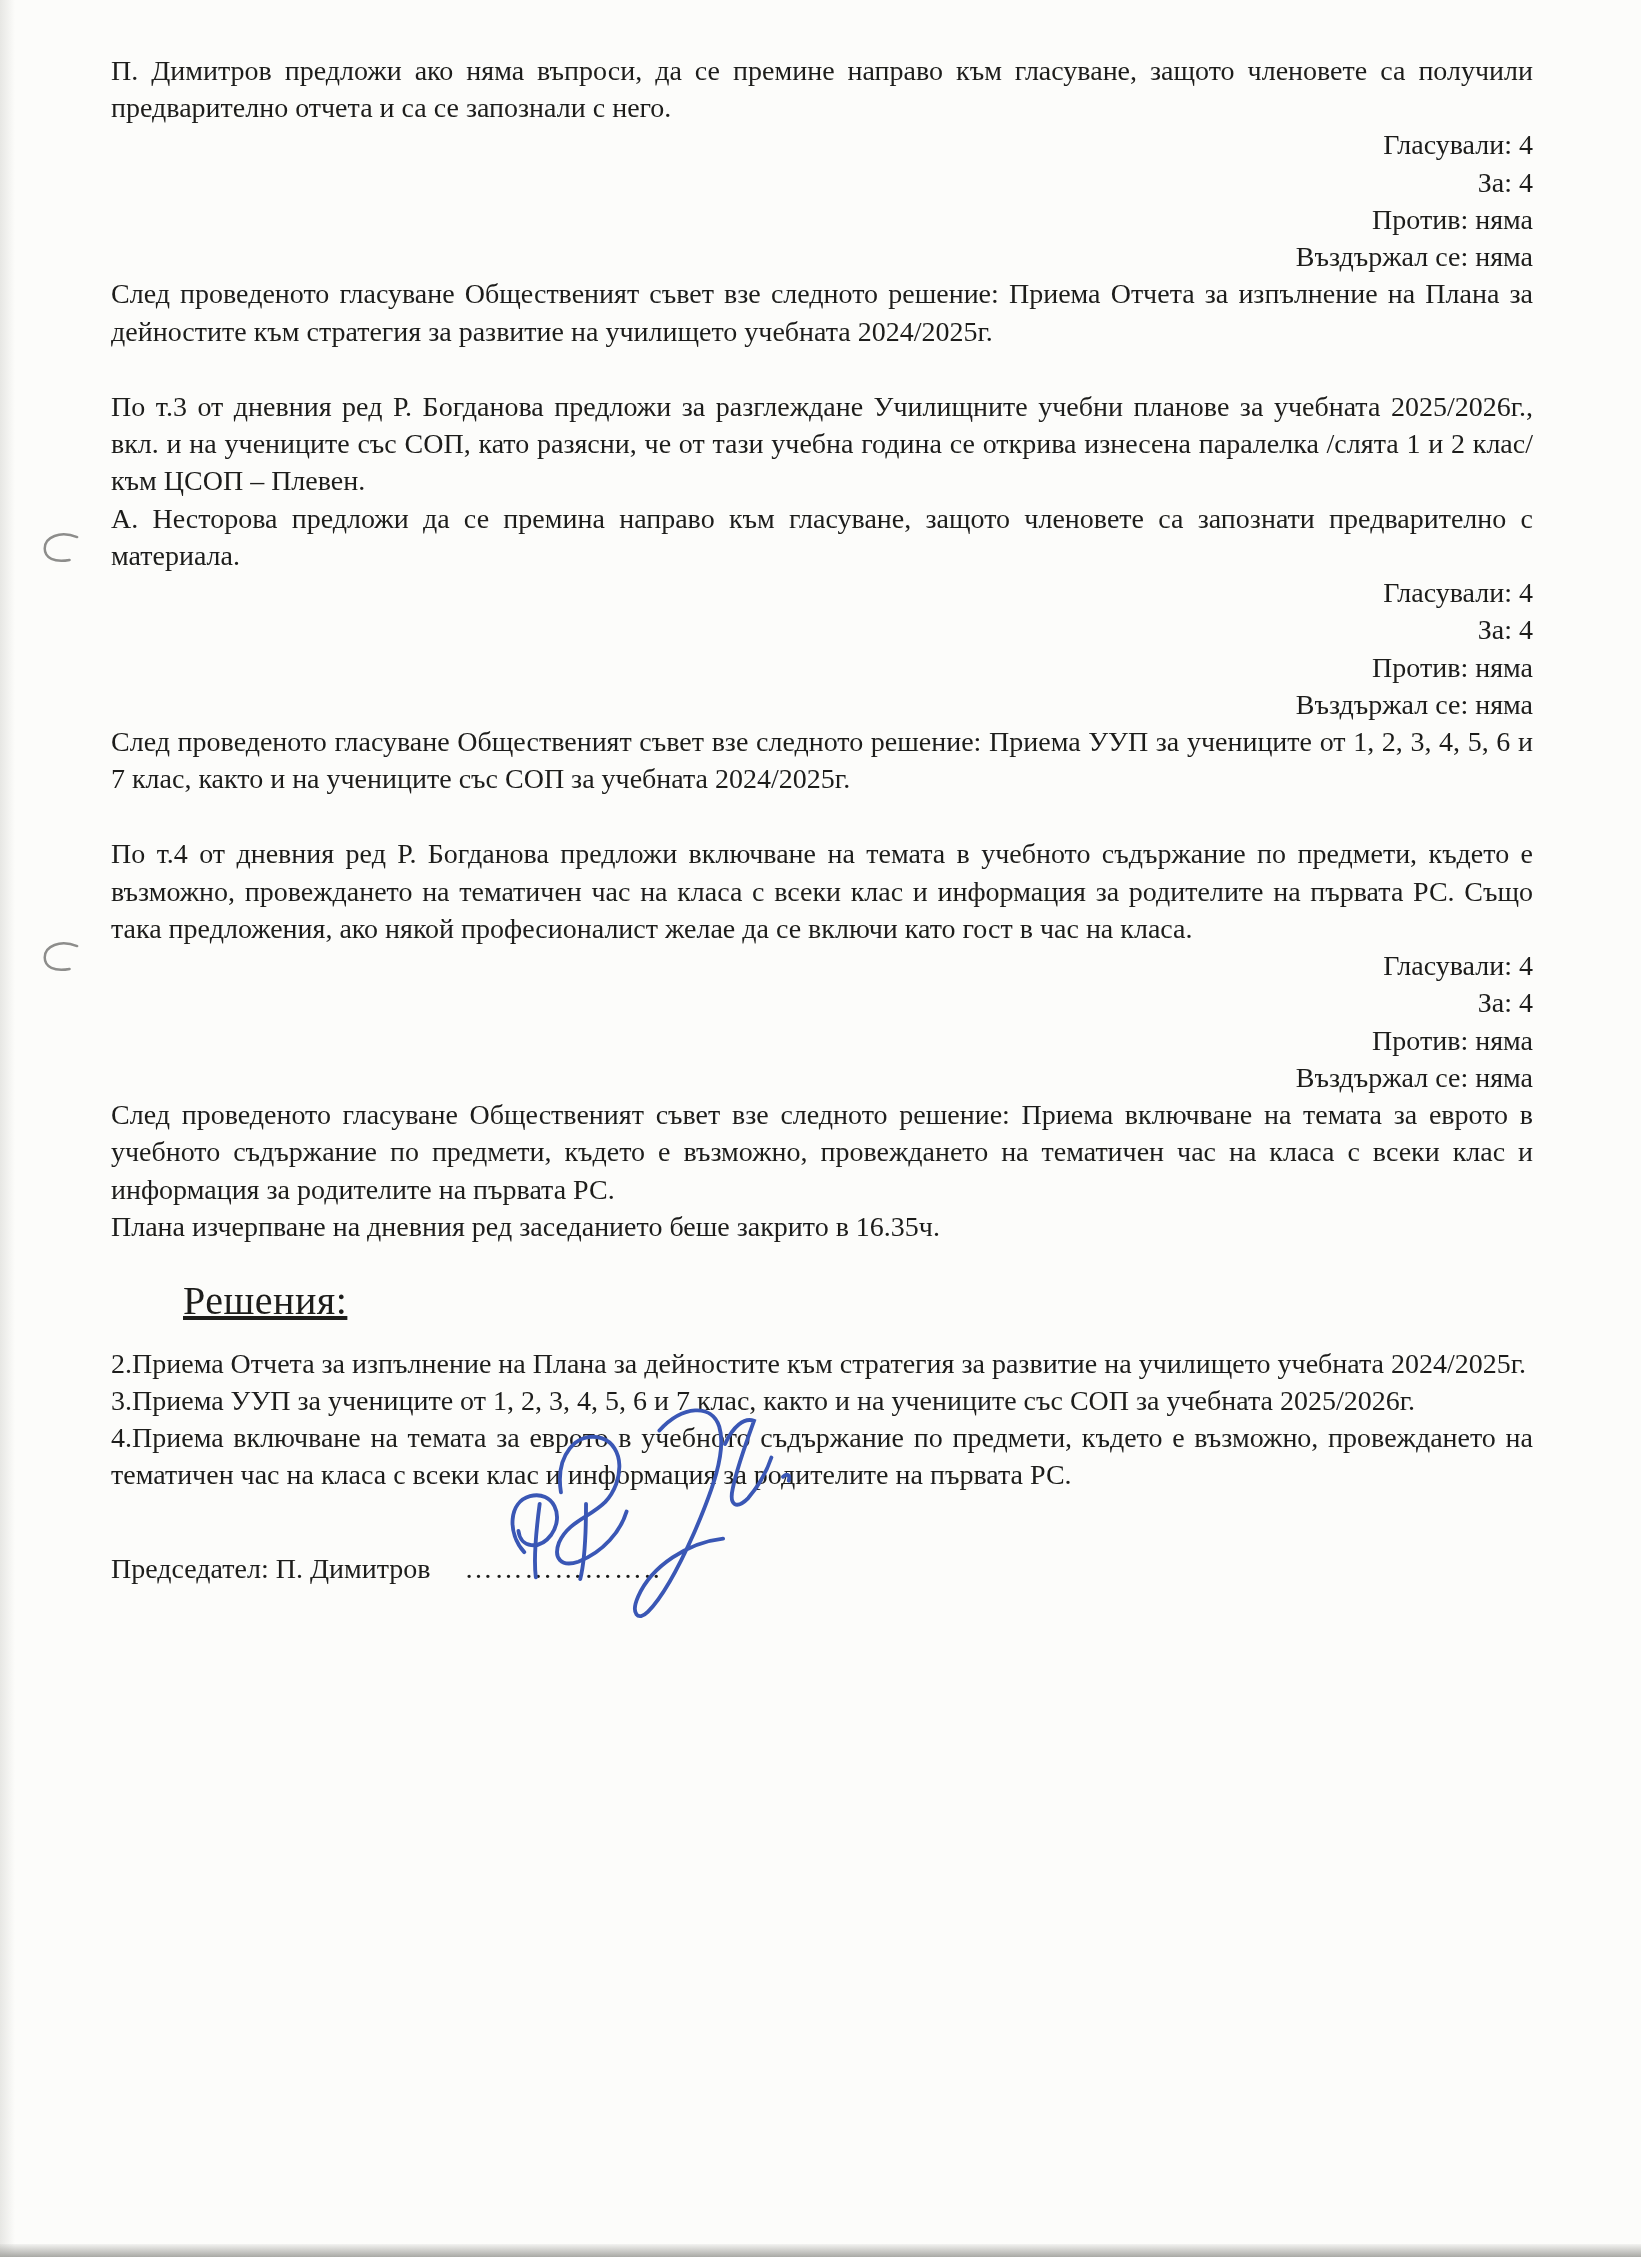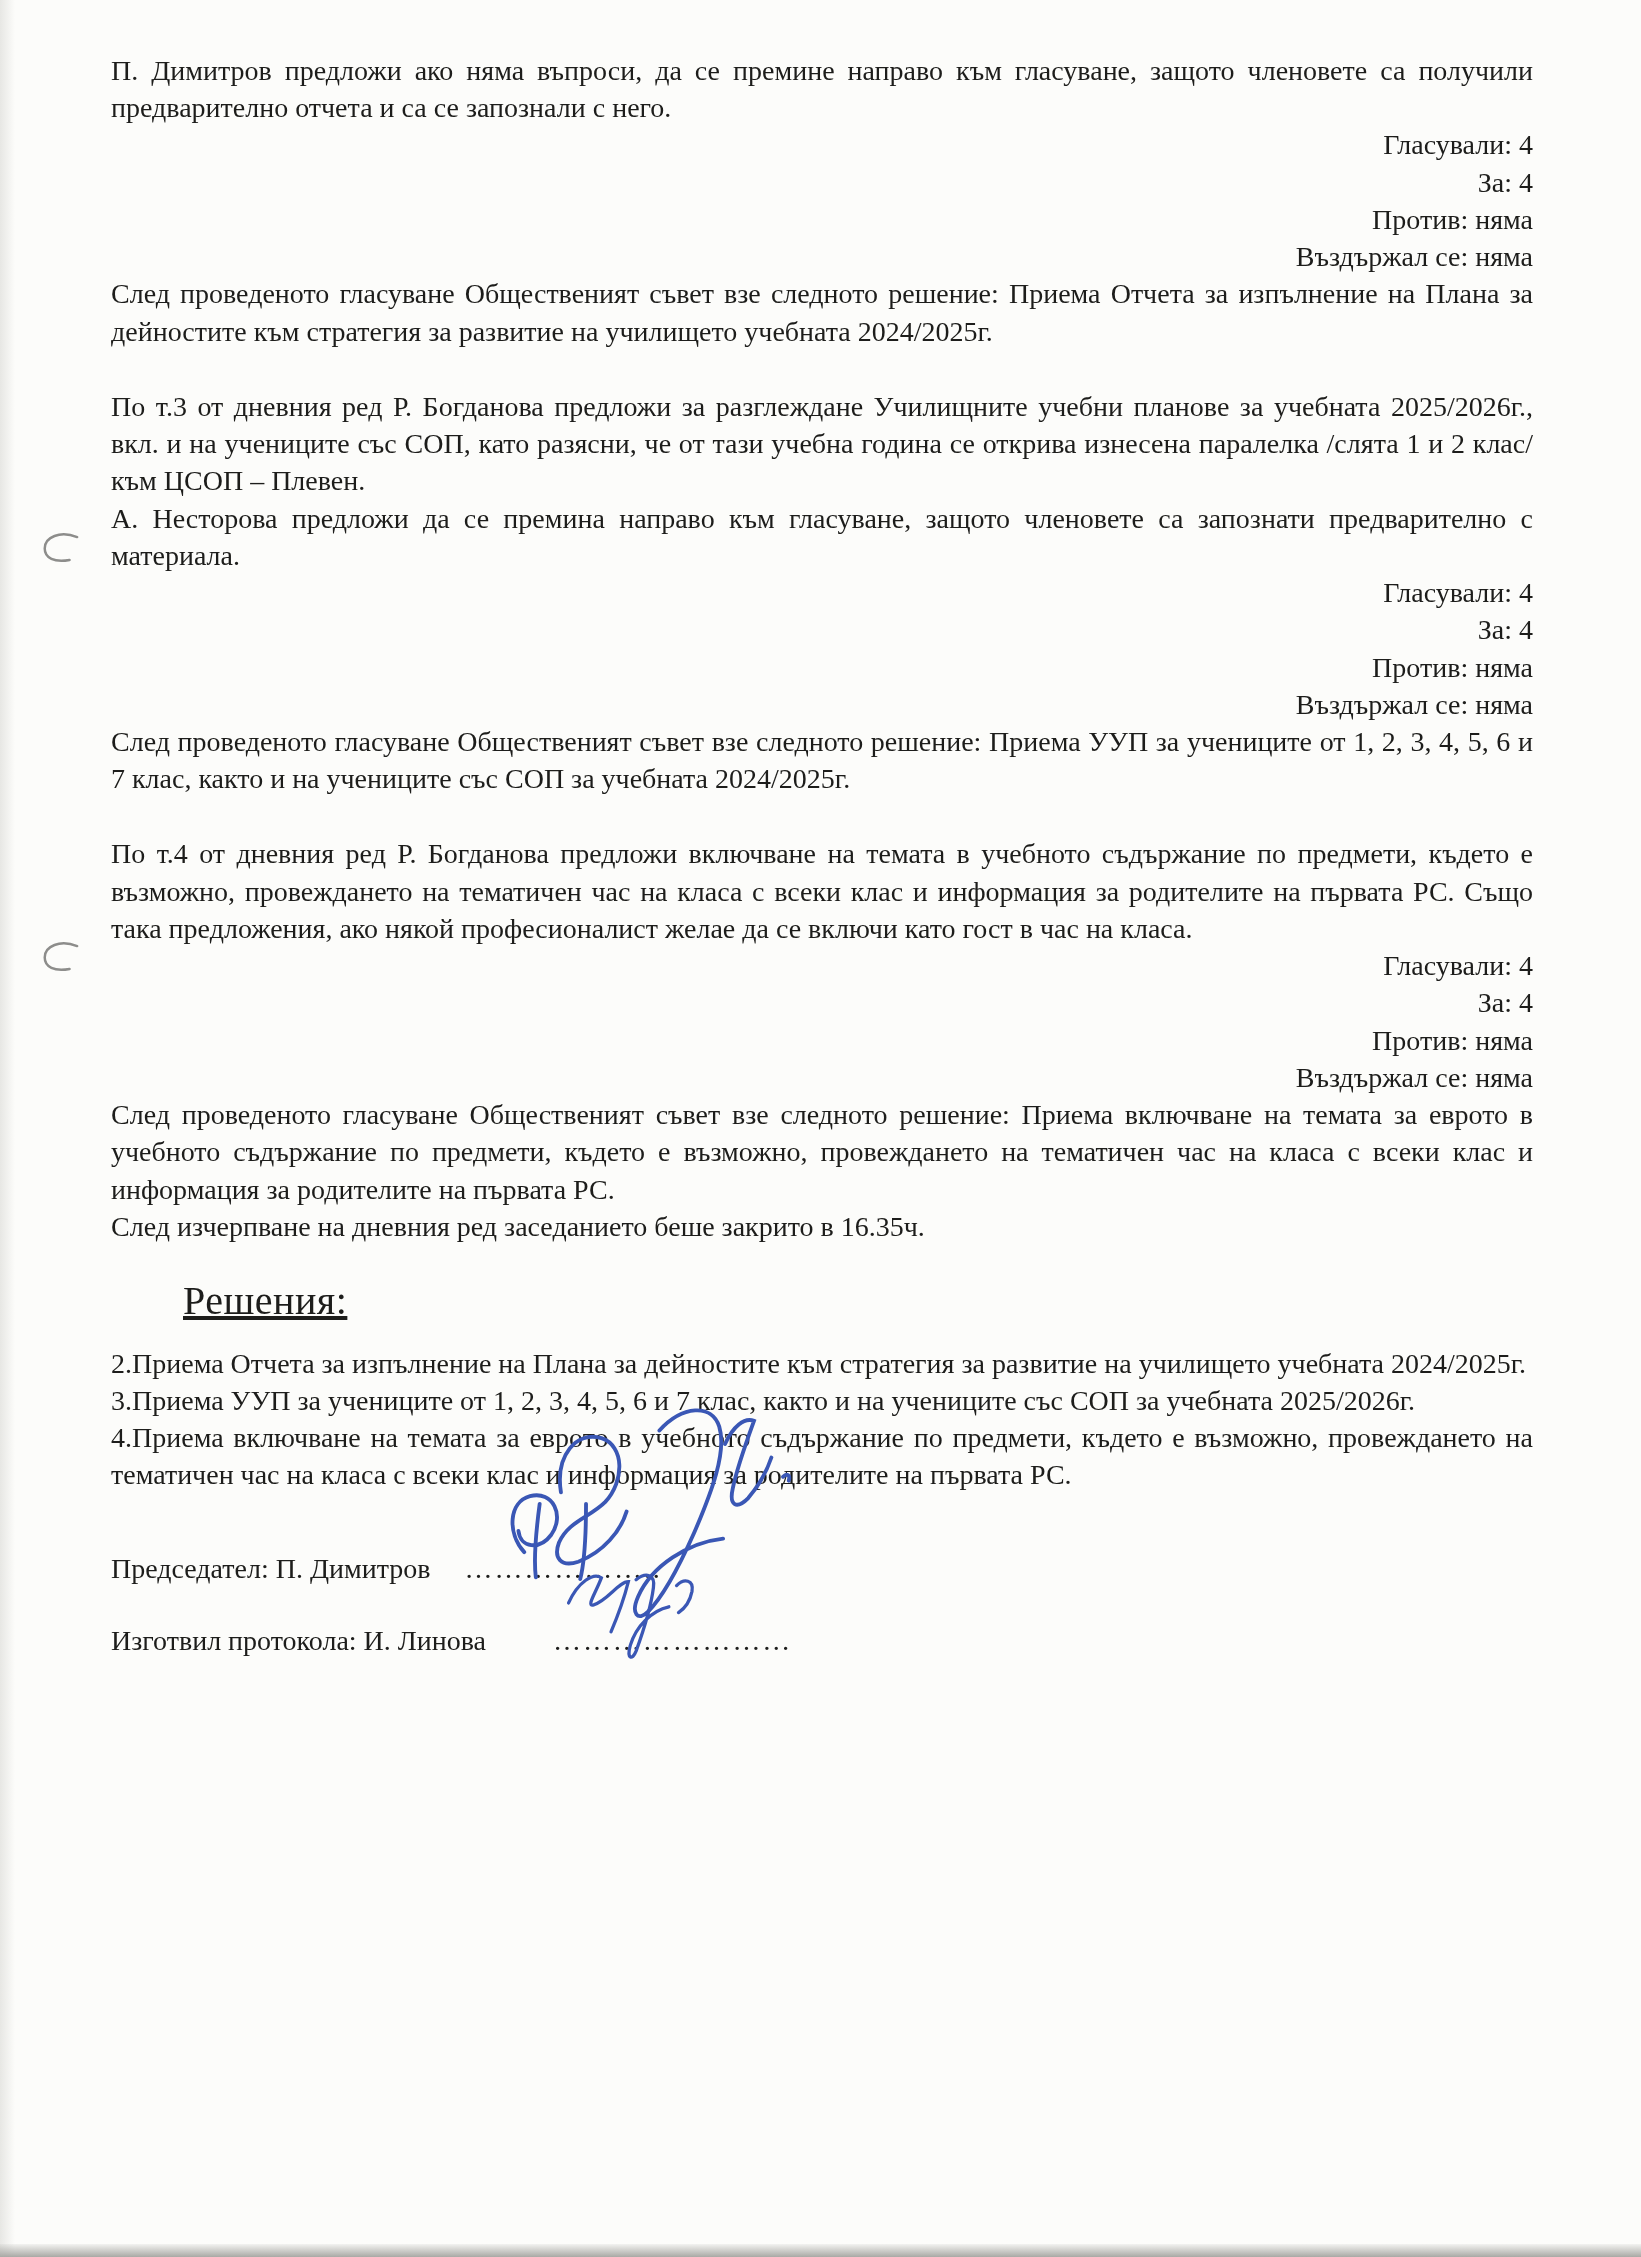--- a/index.html
+++ b/index.html
@@ -109,21 +109,21 @@
 
     <div class="vote">
       <div>Гласували: 4</div>
       <div>За: 4</div>
       <div>Против: няма</div>
       <div>Въздържал се: няма</div>
     </div>
 
     <p class="para j">След проведеното гласуване Общественият съвет взе следното решение: Приема включване на темата за еврото в учебното съдържание по предмети, където е възможно, провеждането на тематичен час на класа с всеки клас и информация за родителите на първата РС.</p>
 
-    <p class="para">След изчерпване на дневния ред заседанието беше закрито в 16.35ч.</p>
+    <p class="para">Плана изчерпване на дневния ред заседанието беше закрито в 16.35ч.</p>
 
     <h2 class="decisions-heading">Решения:</h2>
 
     <div>
       <p class="para j">2.Приема Отчета за изпълнение на Плана за дейностите към стратегия за развитие на училището учебната 2024/2025г.</p>
       <p class="para j">3.Приема УУП за учениците от 1, 2, 3, 4, 5, 6 и 7 клас, както и на учениците със СОП за учебната 2025/2026г.</p>
       <p class="para j">4.Приема включване на темата за еврото в учебното съдържание по предмети, където е възможно, провеждането на тематичен час на класа с всеки клас и информация за родителите на първата РС.</p>
     </div>
 
     <div class="sig-row">
@@ -135,27 +135,16 @@
           <path d="M44 120 C40 150 38 180 40 196"></path>
           <path d="M66 108 C60 70 82 44 108 52 C132 60 132 96 112 118 C96 134 74 138 64 160 C58 176 66 186 84 180 C110 170 128 148 134 128"></path>
           <path d="M92 120 C92 150 90 182 86 198"></path>
           <path d="M168 44 C192 18 222 16 230 40 C238 66 222 108 204 150 C188 186 170 218 156 232 C146 242 138 234 146 216 C160 184 198 160 234 156"></path>
           <path d="M236 58 C244 40 256 30 266 34 C258 56 248 84 244 104 C240 122 248 126 260 114 C272 100 280 84 284 72"></path>
           <path d="M296 92 C300 88 304 90 302 96"></path>
         </g>
       </svg>
     </div>
 
-    <div class="sig-row second">
-      <span>Изготвил протокола: И. Линова</span>
-      <span class="dots d2">……………………</span>
-      <svg class="sig sig2" viewBox="0 0 200 140">
-        <g fill="none" stroke="#3a57b5" stroke-width="3.4" stroke-linecap="round">
-          <path d="M14 58 C24 36 40 26 48 32 C42 48 32 62 40 60 C54 56 66 36 76 36 C72 52 64 74 58 88"></path>
-          <path d="M84 34 C94 26 104 28 102 42 C100 58 92 86 84 108 C80 118 74 116 78 102 C84 82 100 66 118 62"></path>
-          <path d="M126 40 C134 32 144 34 142 46 C140 56 134 64 128 68"></path>
-        </g>
-      </svg>
-    </div>
 
   </div>
 </div>
 
 
 </body></html>

